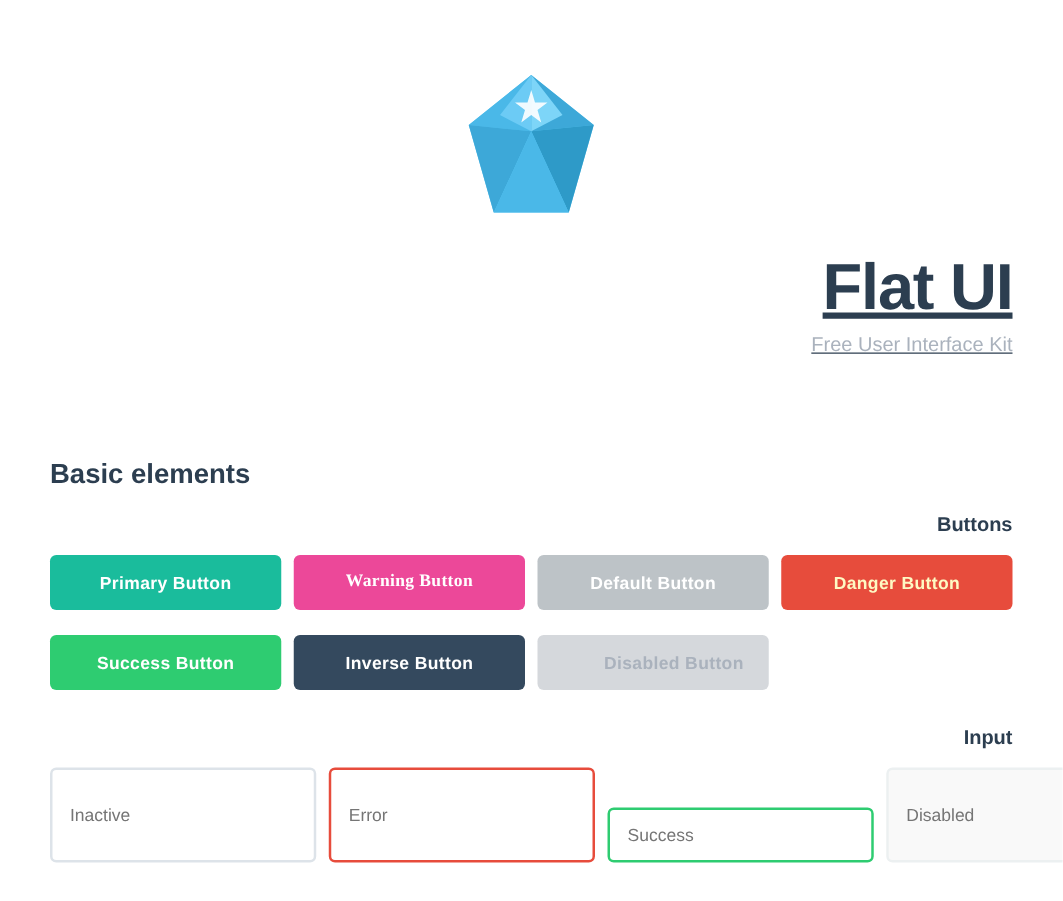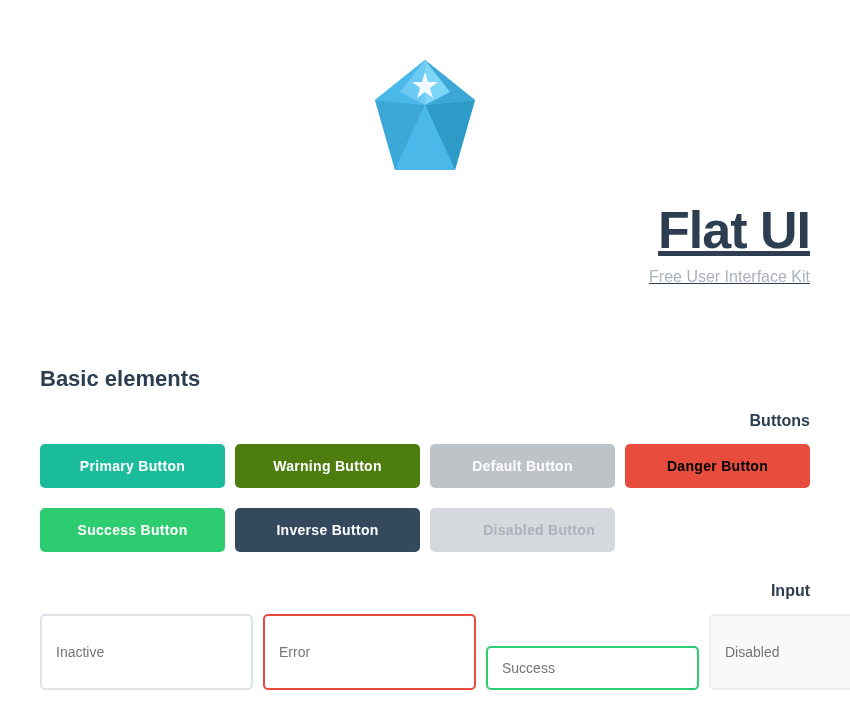--- a/index.html
+++ b/index.html
@@ -88,32 +88,33 @@
       text-align: center;
       letter-spacing: 0.3px;
     }
 
     .btn-primary {
       background-color: #1abc9c;
       color: #ffffff;
     }
 
     .btn-warning {
-      background-color: #4d7c0f;
-      color: #ffffff;
+      background-color: #ec4899;
+      color: #ffffff;
+      font-family: Liberation Serif, serif;
     }
 
     .btn-default {
       background-color: #bdc3c7;
       color: #ffffff;
     }
 
     .btn-danger {
       background-color: #e74c3c;
-      color: #000000;
+      color: #fef9c3;
     }
 
     .btn-success {
       background-color: #2ecc71;
       color: #ffffff;
     }
 
     .btn-inverse {
       background-color: #34495e;
       color: #ffffff;

